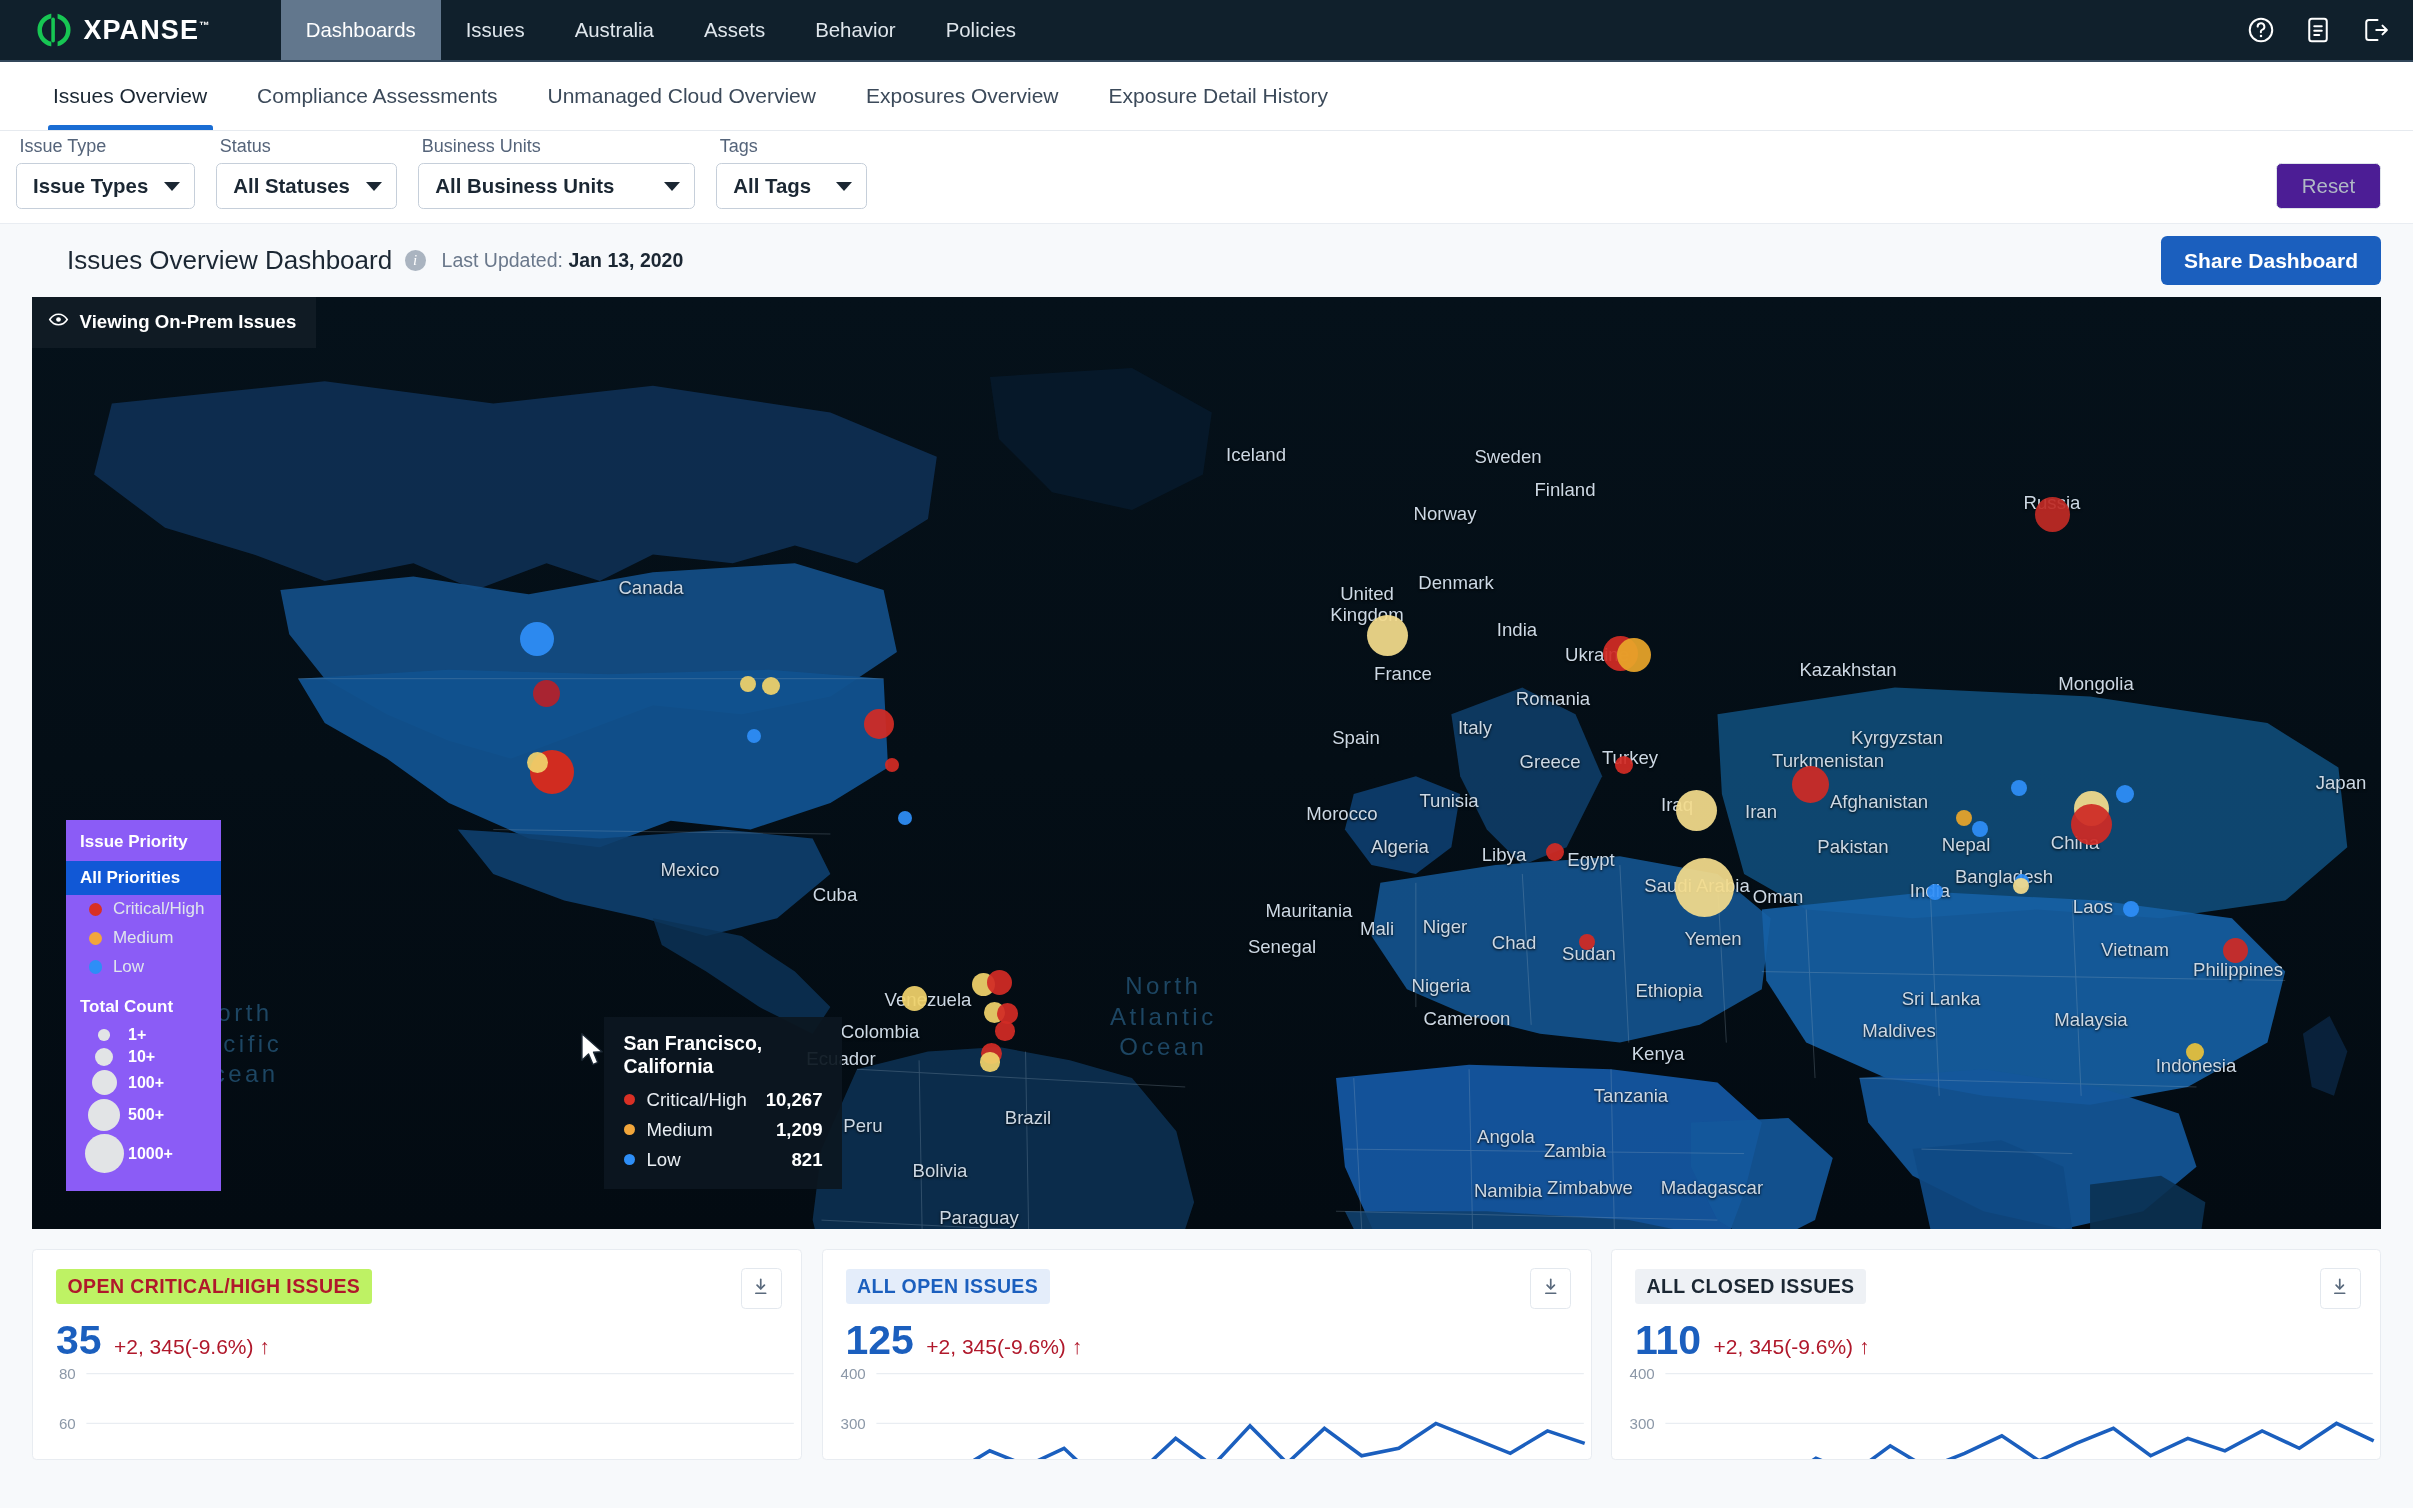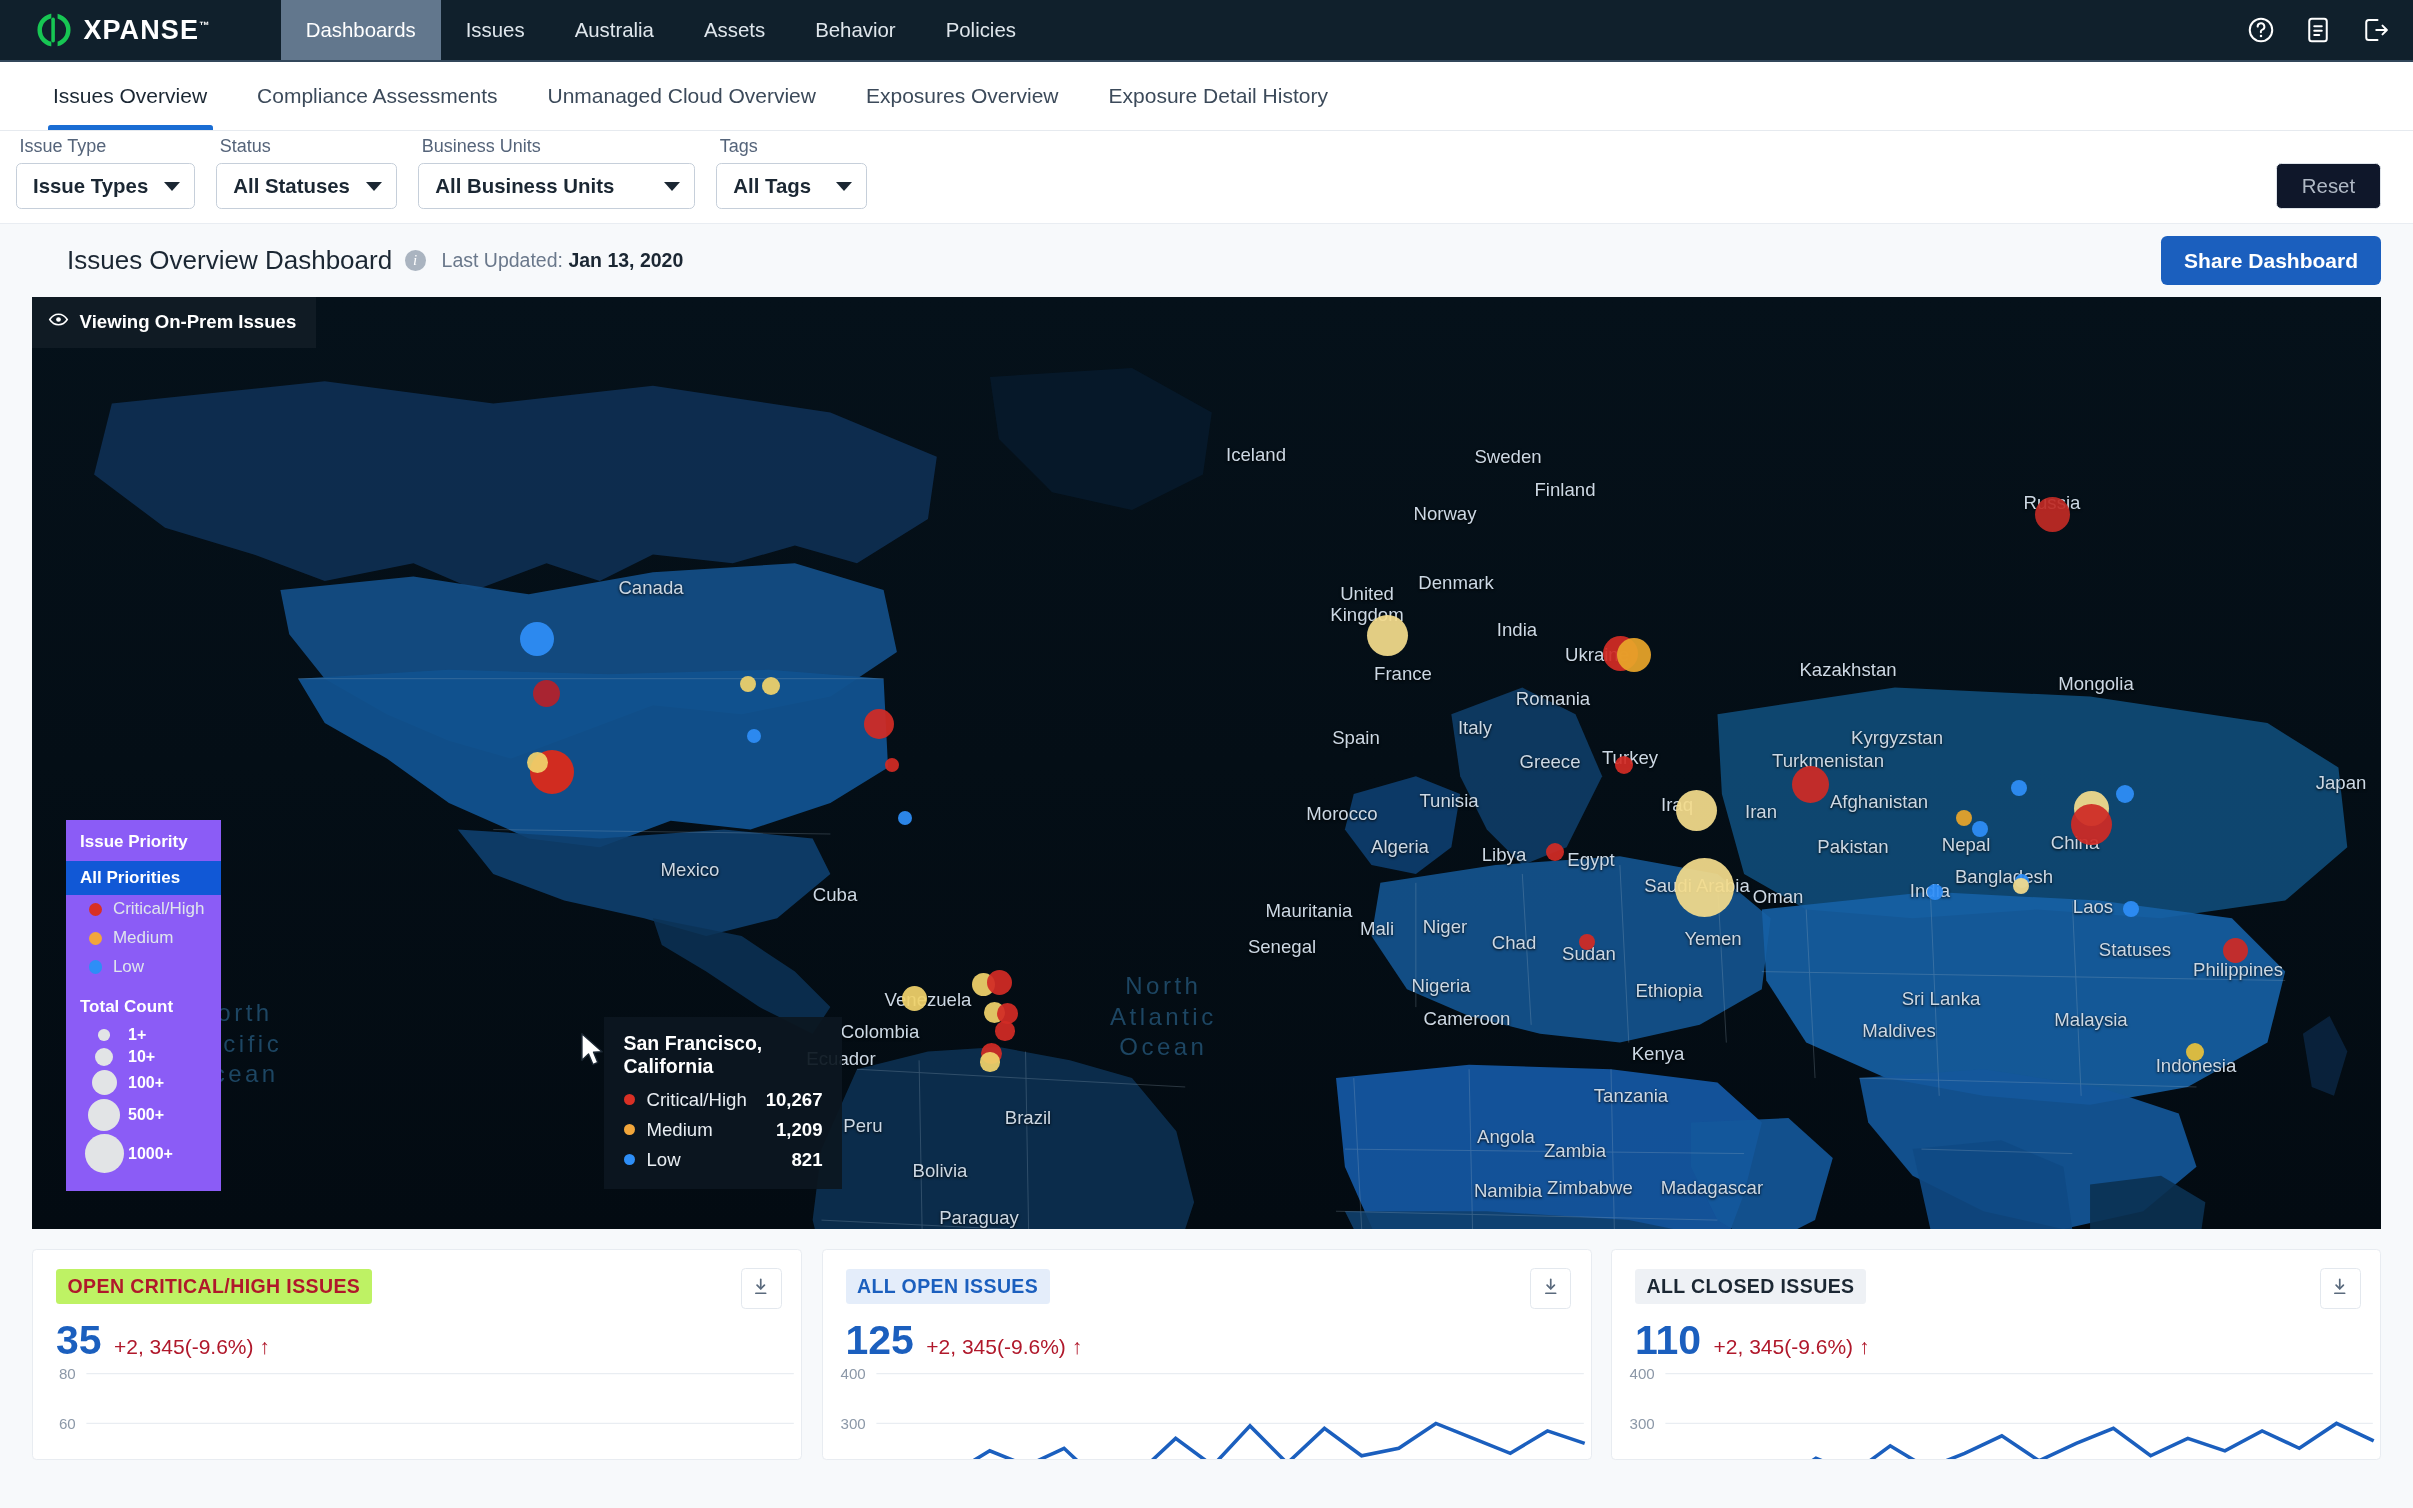--- a/index.html
+++ b/index.html
@@ -90,21 +90,21 @@
   }
   .caret {
     width: 0; height: 0;
     border-left: 8px solid transparent; border-right: 8px solid transparent;
     border-top: 9.8px solid #1b2733;
   }
   .reset-btn {
     position: absolute; right: 32px; bottom: 14px;
     height: 46px; min-width: 105px;
     border: 0.9px solid #dfe4ea; border-radius: 5.3px;
-    background: #0f172a; color: #b0b9c5;
+    background: #4c1d95; color: #b0b9c5;
     display: flex; align-items: center; justify-content: center;
     font-size: 20.4px; cursor: default;
   }
 
   
   .page { background: #f7f9fb; height: calc(1508px - 62px - 69px - 93px); }
 
   .page-head {
     height: 73px; display: flex; align-items: center;
     padding: 0 32px 0 67px; position: relative;
@@ -476,21 +476,21 @@
         <div style="position: absolute; left: 1626px; top: 757px; transform: translate(-50%, -50%); color: rgb(204, 216, 228); font-size: 18.6px; white-space: nowrap; text-shadow: rgb(0, 0, 0) 0px 0.9px 2.7px;">Kenya</div>
         <div style="position: absolute; left: 1599px; top: 799px; transform: translate(-50%, -50%); color: rgb(204, 216, 228); font-size: 18.6px; white-space: nowrap; text-shadow: rgb(0, 0, 0) 0px 0.9px 2.7px;">Tanzania</div>
         <div style="position: absolute; left: 1474px; top: 840px; transform: translate(-50%, -50%); color: rgb(204, 216, 228); font-size: 18.6px; white-space: nowrap; text-shadow: rgb(0, 0, 0) 0px 0.9px 2.7px;">Angola</div>
         <div style="position: absolute; left: 1543px; top: 854px; transform: translate(-50%, -50%); color: rgb(204, 216, 228); font-size: 18.6px; white-space: nowrap; text-shadow: rgb(0, 0, 0) 0px 0.9px 2.7px;">Zambia</div>
         <div style="position: absolute; left: 1558px; top: 891px; transform: translate(-50%, -50%); color: rgb(204, 216, 228); font-size: 18.6px; white-space: nowrap; text-shadow: rgb(0, 0, 0) 0px 0.9px 2.7px;">Zimbabwe</div>
         <div style="position: absolute; left: 1680px; top: 891px; transform: translate(-50%, -50%); color: rgb(204, 216, 228); font-size: 18.6px; white-space: nowrap; text-shadow: rgb(0, 0, 0) 0px 0.9px 2.7px;">Madagascar</div>
         <div style="position: absolute; left: 1476px; top: 894px; transform: translate(-50%, -50%); color: rgb(204, 216, 228); font-size: 18.6px; white-space: nowrap; text-shadow: rgb(0, 0, 0) 0px 0.9px 2.7px;">Namibia</div>
         <div style="position: absolute; left: 1909px; top: 702px; transform: translate(-50%, -50%); color: rgb(204, 216, 228); font-size: 18.6px; white-space: nowrap; text-shadow: rgb(0, 0, 0) 0px 0.9px 2.7px;">Sri Lanka</div>
         <div style="position: absolute; left: 1867px; top: 734px; transform: translate(-50%, -50%); color: rgb(204, 216, 228); font-size: 18.6px; white-space: nowrap; text-shadow: rgb(0, 0, 0) 0px 0.9px 2.7px;">Maldives</div>
         <div style="position: absolute; left: 2061px; top: 610px; transform: translate(-50%, -50%); color: rgb(204, 216, 228); font-size: 18.6px; white-space: nowrap; text-shadow: rgb(0, 0, 0) 0px 0.9px 2.7px;">Laos</div>
-        <div style="position: absolute; left: 2103px; top: 653px; transform: translate(-50%, -50%); color: rgb(204, 216, 228); font-size: 18.6px; white-space: nowrap; text-shadow: rgb(0, 0, 0) 0px 0.9px 2.7px;">Statuses</div>
+        <div style="position: absolute; left: 2103px; top: 653px; transform: translate(-50%, -50%); color: rgb(204, 216, 228); font-size: 18.6px; white-space: nowrap; text-shadow: rgb(0, 0, 0) 0px 0.9px 2.7px;">Vietnam</div>
         <div style="position: absolute; left: 2206px; top: 673px; transform: translate(-50%, -50%); color: rgb(204, 216, 228); font-size: 18.6px; white-space: nowrap; text-shadow: rgb(0, 0, 0) 0px 0.9px 2.7px;">Philippines</div>
         <div style="position: absolute; left: 2059px; top: 723px; transform: translate(-50%, -50%); color: rgb(204, 216, 228); font-size: 18.6px; white-space: nowrap; text-shadow: rgb(0, 0, 0) 0px 0.9px 2.7px;">Malaysia</div>
         <div style="position: absolute; left: 2164px; top: 769px; transform: translate(-50%, -50%); color: rgb(204, 216, 228); font-size: 18.6px; white-space: nowrap; text-shadow: rgb(0, 0, 0) 0px 0.9px 2.7px;">Indonesia</div>
         <div style="position: absolute; left: 2284px; top: 941px; transform: translate(-50%, -50%); color: rgb(204, 216, 228); font-size: 18.6px; white-space: nowrap; text-shadow: rgb(0, 0, 0) 0px 0.9px 2.7px;">Australia</div>
         <div style="position: absolute; left: 619px; top: 291px; transform: translate(-50%, -50%); color: rgb(204, 216, 228); font-size: 18.6px; white-space: nowrap; text-shadow: rgb(0, 0, 0) 0px 0.9px 2.7px;">Canada</div>
         <div style="position: absolute; left: 658px; top: 573px; transform: translate(-50%, -50%); color: rgb(204, 216, 228); font-size: 18.6px; white-space: nowrap; text-shadow: rgb(0, 0, 0) 0px 0.9px 2.7px;">Mexico</div>
         <div style="position: absolute; left: 803px; top: 598px; transform: translate(-50%, -50%); color: rgb(204, 216, 228); font-size: 18.6px; white-space: nowrap; text-shadow: rgb(0, 0, 0) 0px 0.9px 2.7px;">Cuba</div>
         <div style="position: absolute; left: 896px; top: 703px; transform: translate(-50%, -50%); color: rgb(204, 216, 228); font-size: 18.6px; white-space: nowrap; text-shadow: rgb(0, 0, 0) 0px 0.9px 2.7px;">Venezuela</div>
         <div style="position: absolute; left: 848px; top: 735px; transform: translate(-50%, -50%); color: rgb(204, 216, 228); font-size: 18.6px; white-space: nowrap; text-shadow: rgb(0, 0, 0) 0px 0.9px 2.7px;">Colombia</div>
         <div style="position: absolute; left: 809px; top: 762px; transform: translate(-50%, -50%); color: rgb(204, 216, 228); font-size: 18.6px; white-space: nowrap; text-shadow: rgb(0, 0, 0) 0px 0.9px 2.7px;">Ecuador</div>

